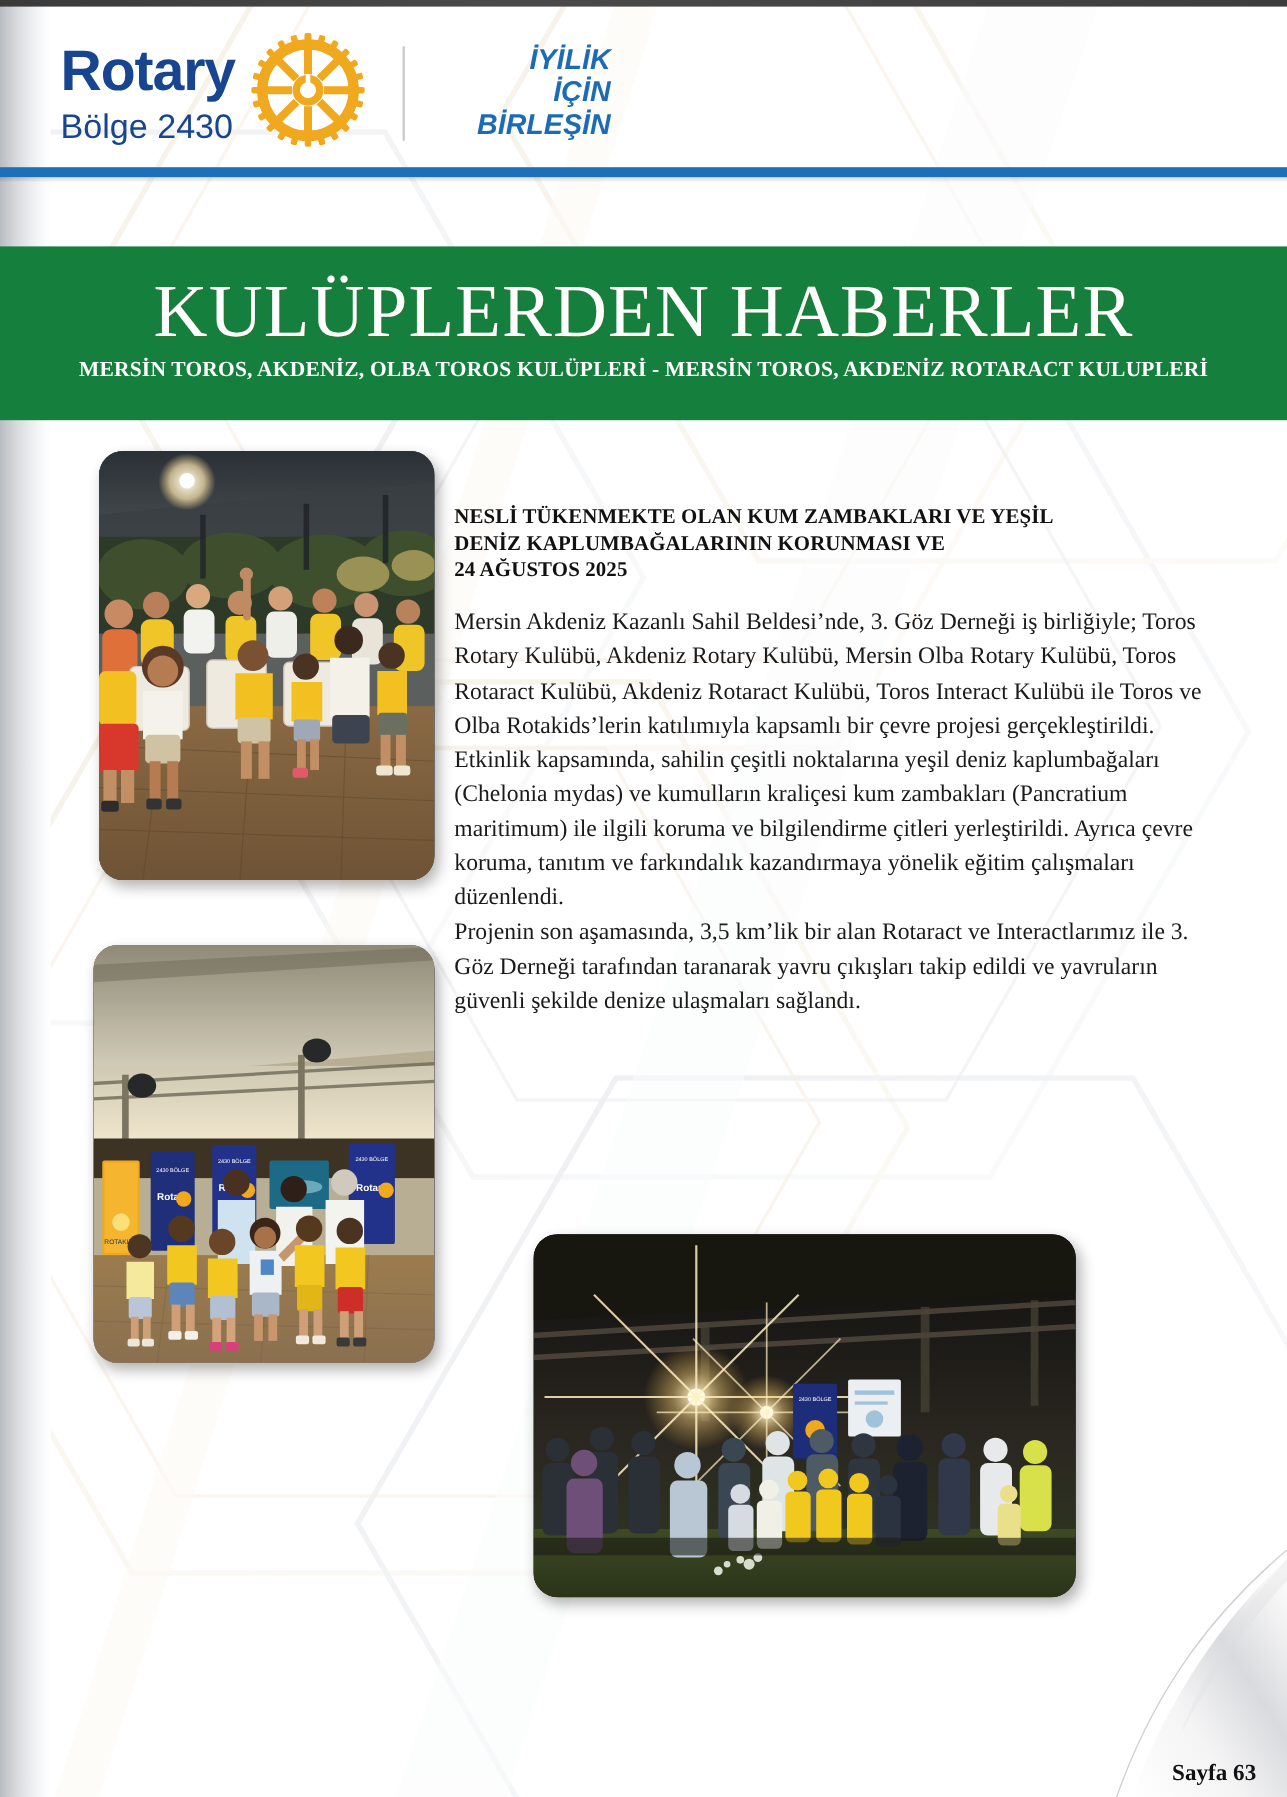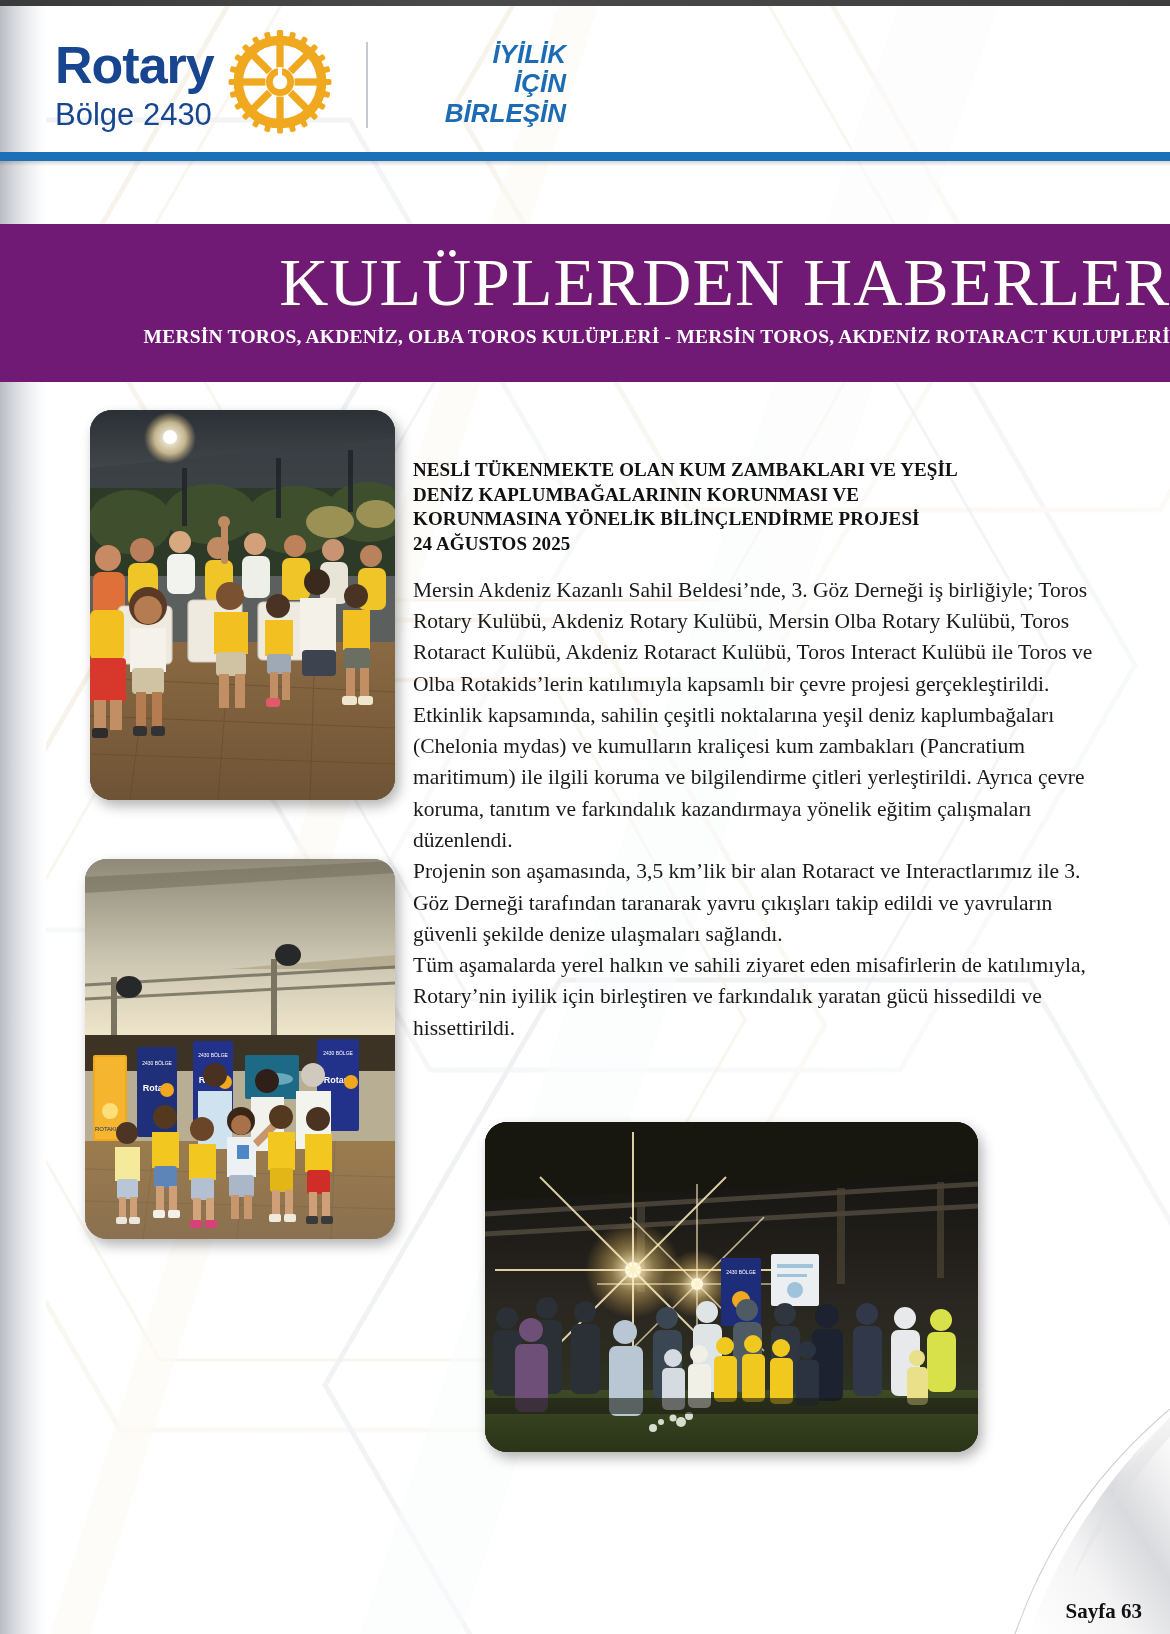--- a/index.html
+++ b/index.html
@@ -63,39 +63,39 @@
   }
   .slogan{
     font-family:"Liberation Sans", sans-serif;
     font-style:italic;font-weight:bold;
     color:#1b6cb5;
     font-size:26px;line-height:1.13;
     text-align:right;
   }
   .slogan span{display:block;}
   .slogan .l2{margin-left:18px;}
-  .slogan .l3{margin-left:47px;}
+  .slogan .l3{margin-left:36px;}
 
   .blue-rule{
     position:absolute;left:0;top:152px;width:1170px;height:9px;
     background:#1b70b8;
     z-index:5;
   }
   .blue-rule-shadow{
     position:absolute;left:0;top:161px;width:1170px;height:5px;
     background:linear-gradient(to bottom,rgba(0,0,0,0.16),rgba(0,0,0,0));
     z-index:5;
   }
 
   
   .banner{
     position:absolute;left:0;top:224px;width:1170px;height:158px;
-    background:#701a75;
+    background:#15803d;
     z-index:4;
-    text-align:right;
+    text-align:center;
   }
   .banner-title{
     font-family:"Liberation Serif", serif;
     color:#ffffff;
     font-size:68px;
     font-weight:normal;
     letter-spacing:1px;
     line-height:1;
     padding-top:24px;
     text-shadow:1px 1px 1px rgba(120,80,0,0.25);
@@ -706,28 +706,26 @@
         </g>
 
         <rect width="493" height="330" fill="none"></rect>
       </svg>
     </div>
 
     <div class="article">
       <h2 class="article-heading">
         <span>NESLİ TÜKENMEKTE OLAN KUM ZAMBAKLARI VE YEŞİL</span>
         <span>DENİZ KAPLUMBAĞALARININ KORUNMASI VE</span>
-        <span>KORUNMASINA YÖNELİK BİLİNÇLENDİRME PROJESİ</span>
         <span>24 AĞUSTOS 2025</span>
       </h2>
       <div class="article-body">
         <p>Mersin Akdeniz Kazanlı Sahil Beldesi’nde, 3. Göz Derneği iş birliğiyle; Toros Rotary Kulübü, Akdeniz Rotary Kulübü, Mersin Olba Rotary Kulübü, Toros Rotaract Kulübü, Akdeniz Rotaract Kulübü, Toros Interact Kulübü ile Toros ve Olba Rotakids’lerin katılımıyla kapsamlı bir çevre projesi gerçekleştirildi.</p>
         <p>Etkinlik kapsamında, sahilin çeşitli noktalarına yeşil deniz kaplumbağaları (Chelonia mydas) ve kumulların kraliçesi kum zambakları (Pancratium maritimum) ile ilgili koruma ve bilgilendirme çitleri yerleştirildi. Ayrıca çevre koruma, tanıtım ve farkındalık kazandırmaya yönelik eğitim çalışmaları düzenlendi.</p>
         <p>Projenin son aşamasında, 3,5 km’lik bir alan Rotaract ve Interactlarımız ile 3. Göz Derneği tarafından taranarak yavru çıkışları takip edildi ve yavruların güvenli şekilde denize ulaşmaları sağlandı.</p>
-        <p>Tüm aşamalarda yerel halkın ve sahili ziyaret eden misafirlerin de katılımıyla, Rotary’nin iyilik için birleştiren ve farkındalık yaratan gücü hissedildi ve hissettirildi.</p>
       </div>
     </div>
   </div>
 
   <svg class="curl" viewBox="0 0 215 225">
     <defs>
       <linearGradient id="curlg" x1="0" y1="1" x2="1" y2="0">
         <stop offset="0%" stop-color="#ffffff"></stop>
         <stop offset="35%" stop-color="#f4f4f5"></stop>
         <stop offset="62%" stop-color="#d9dadd"></stop>

